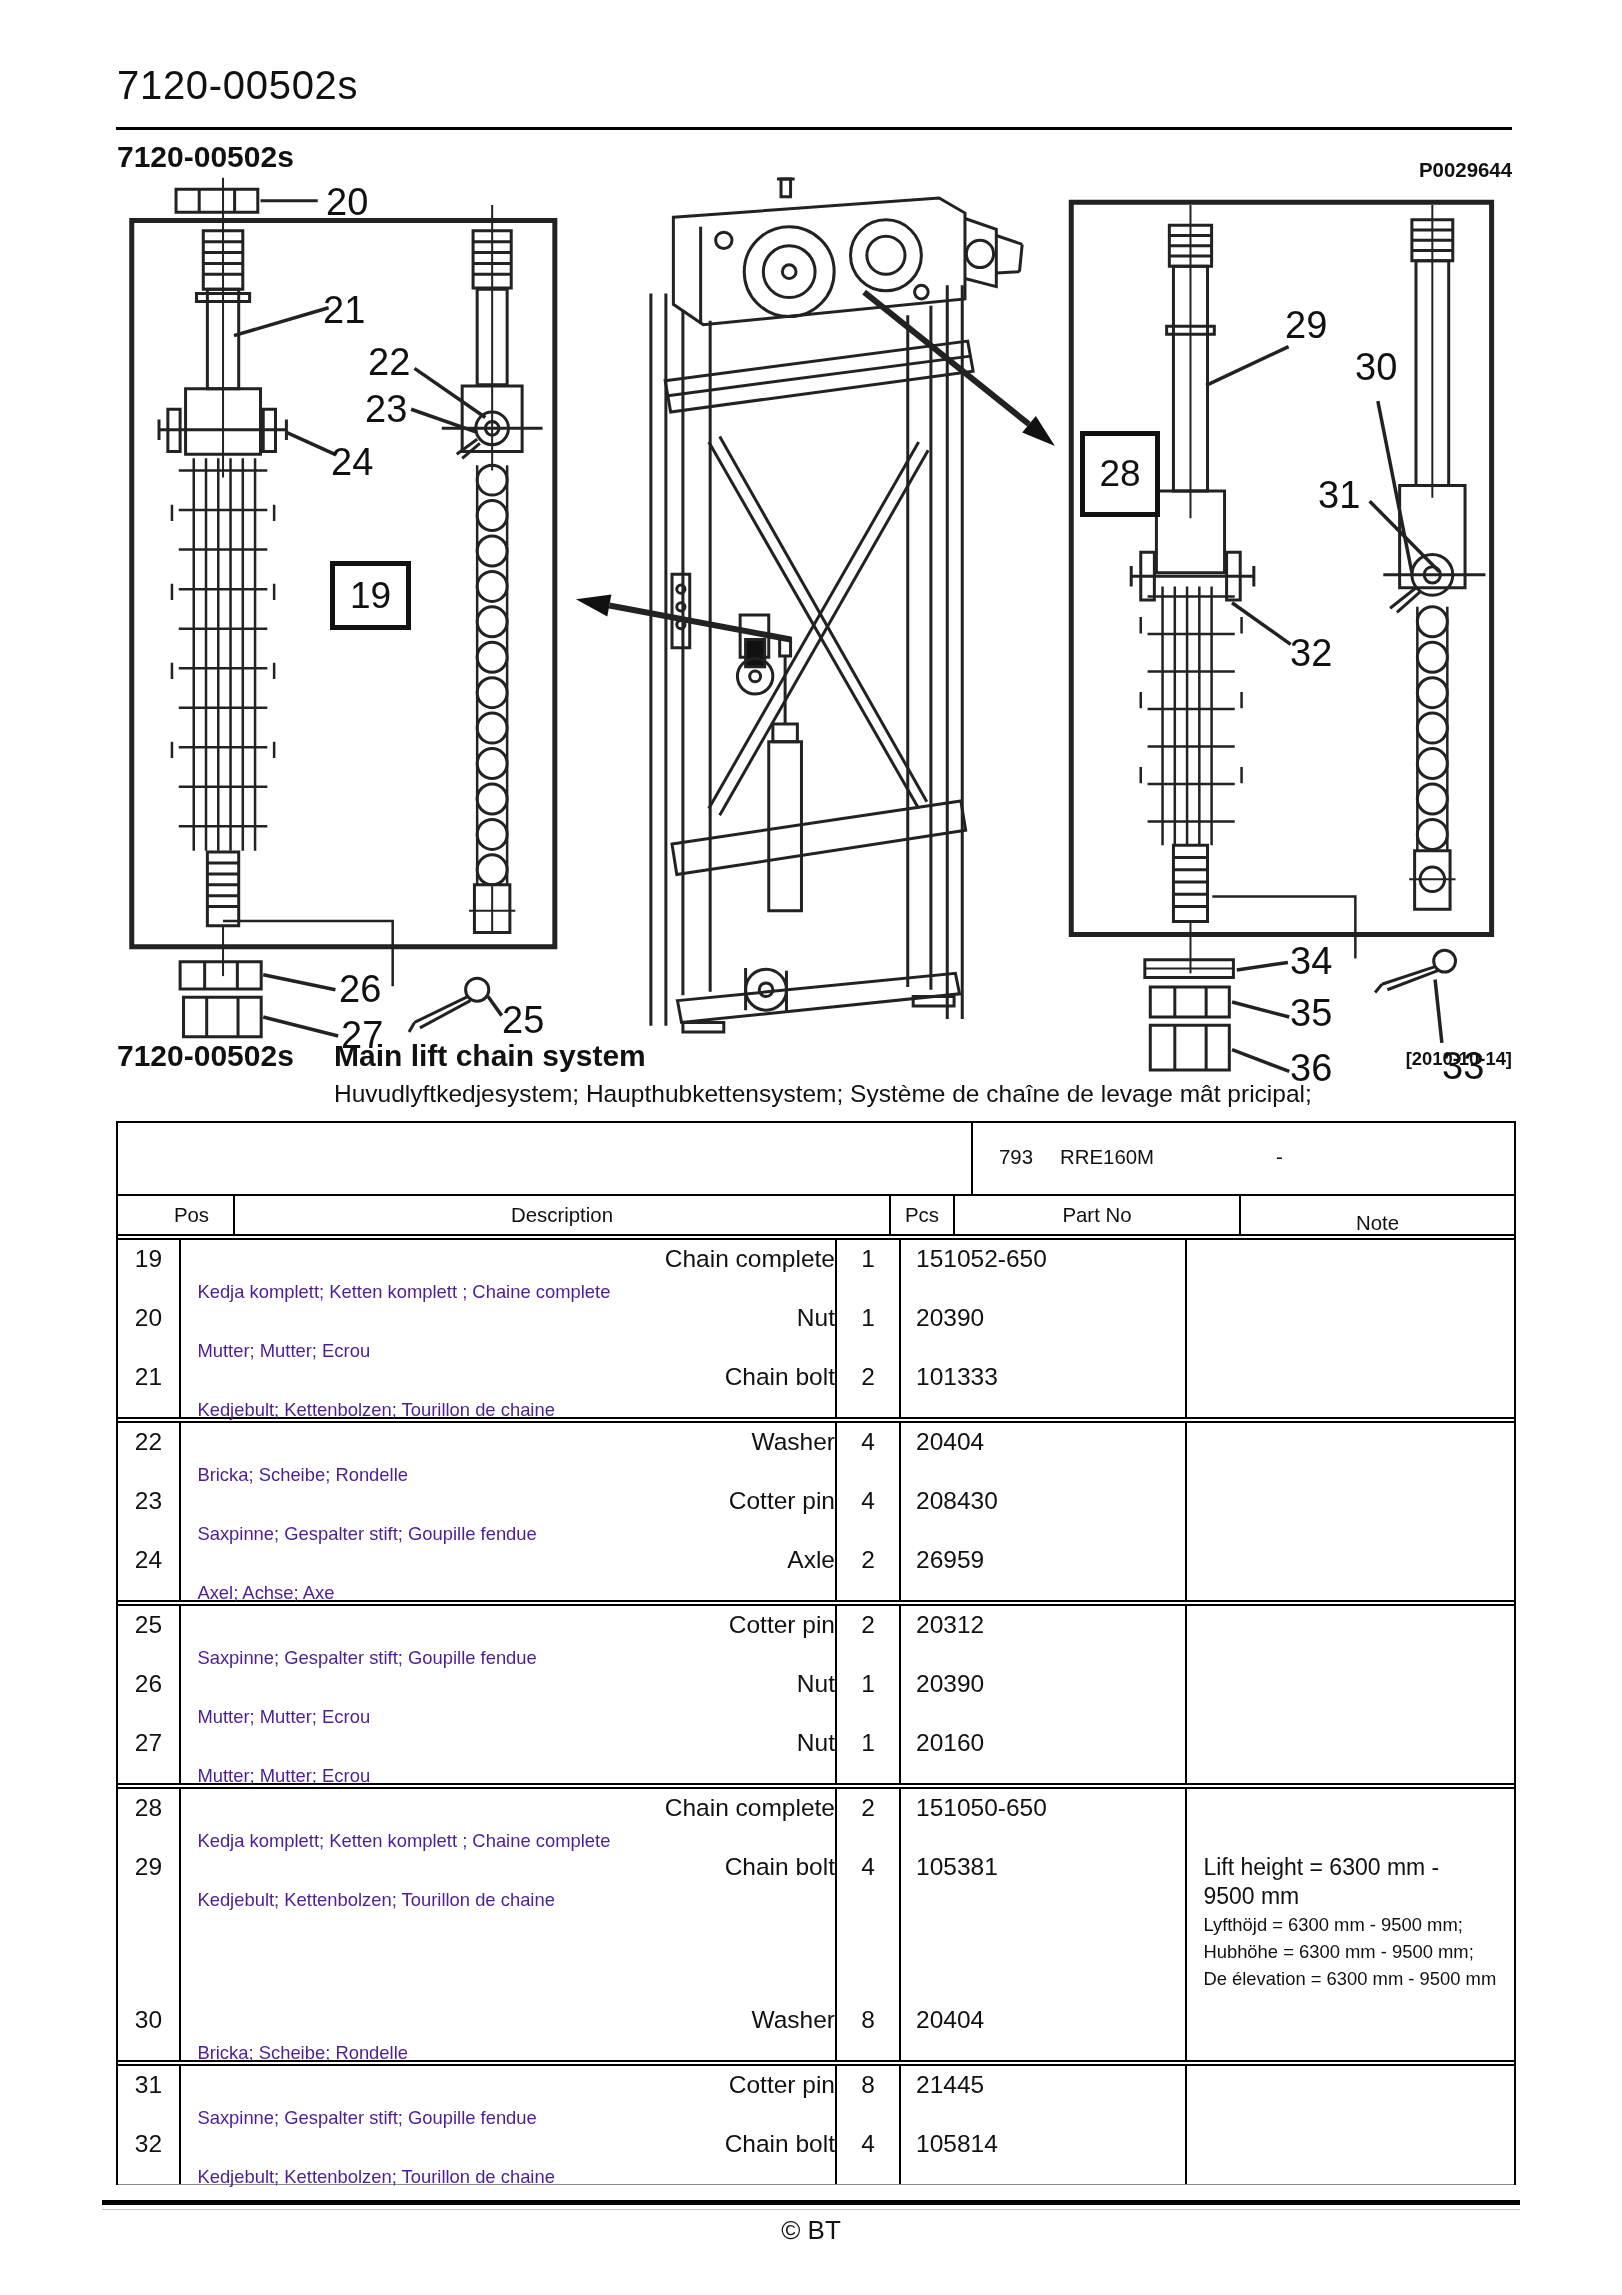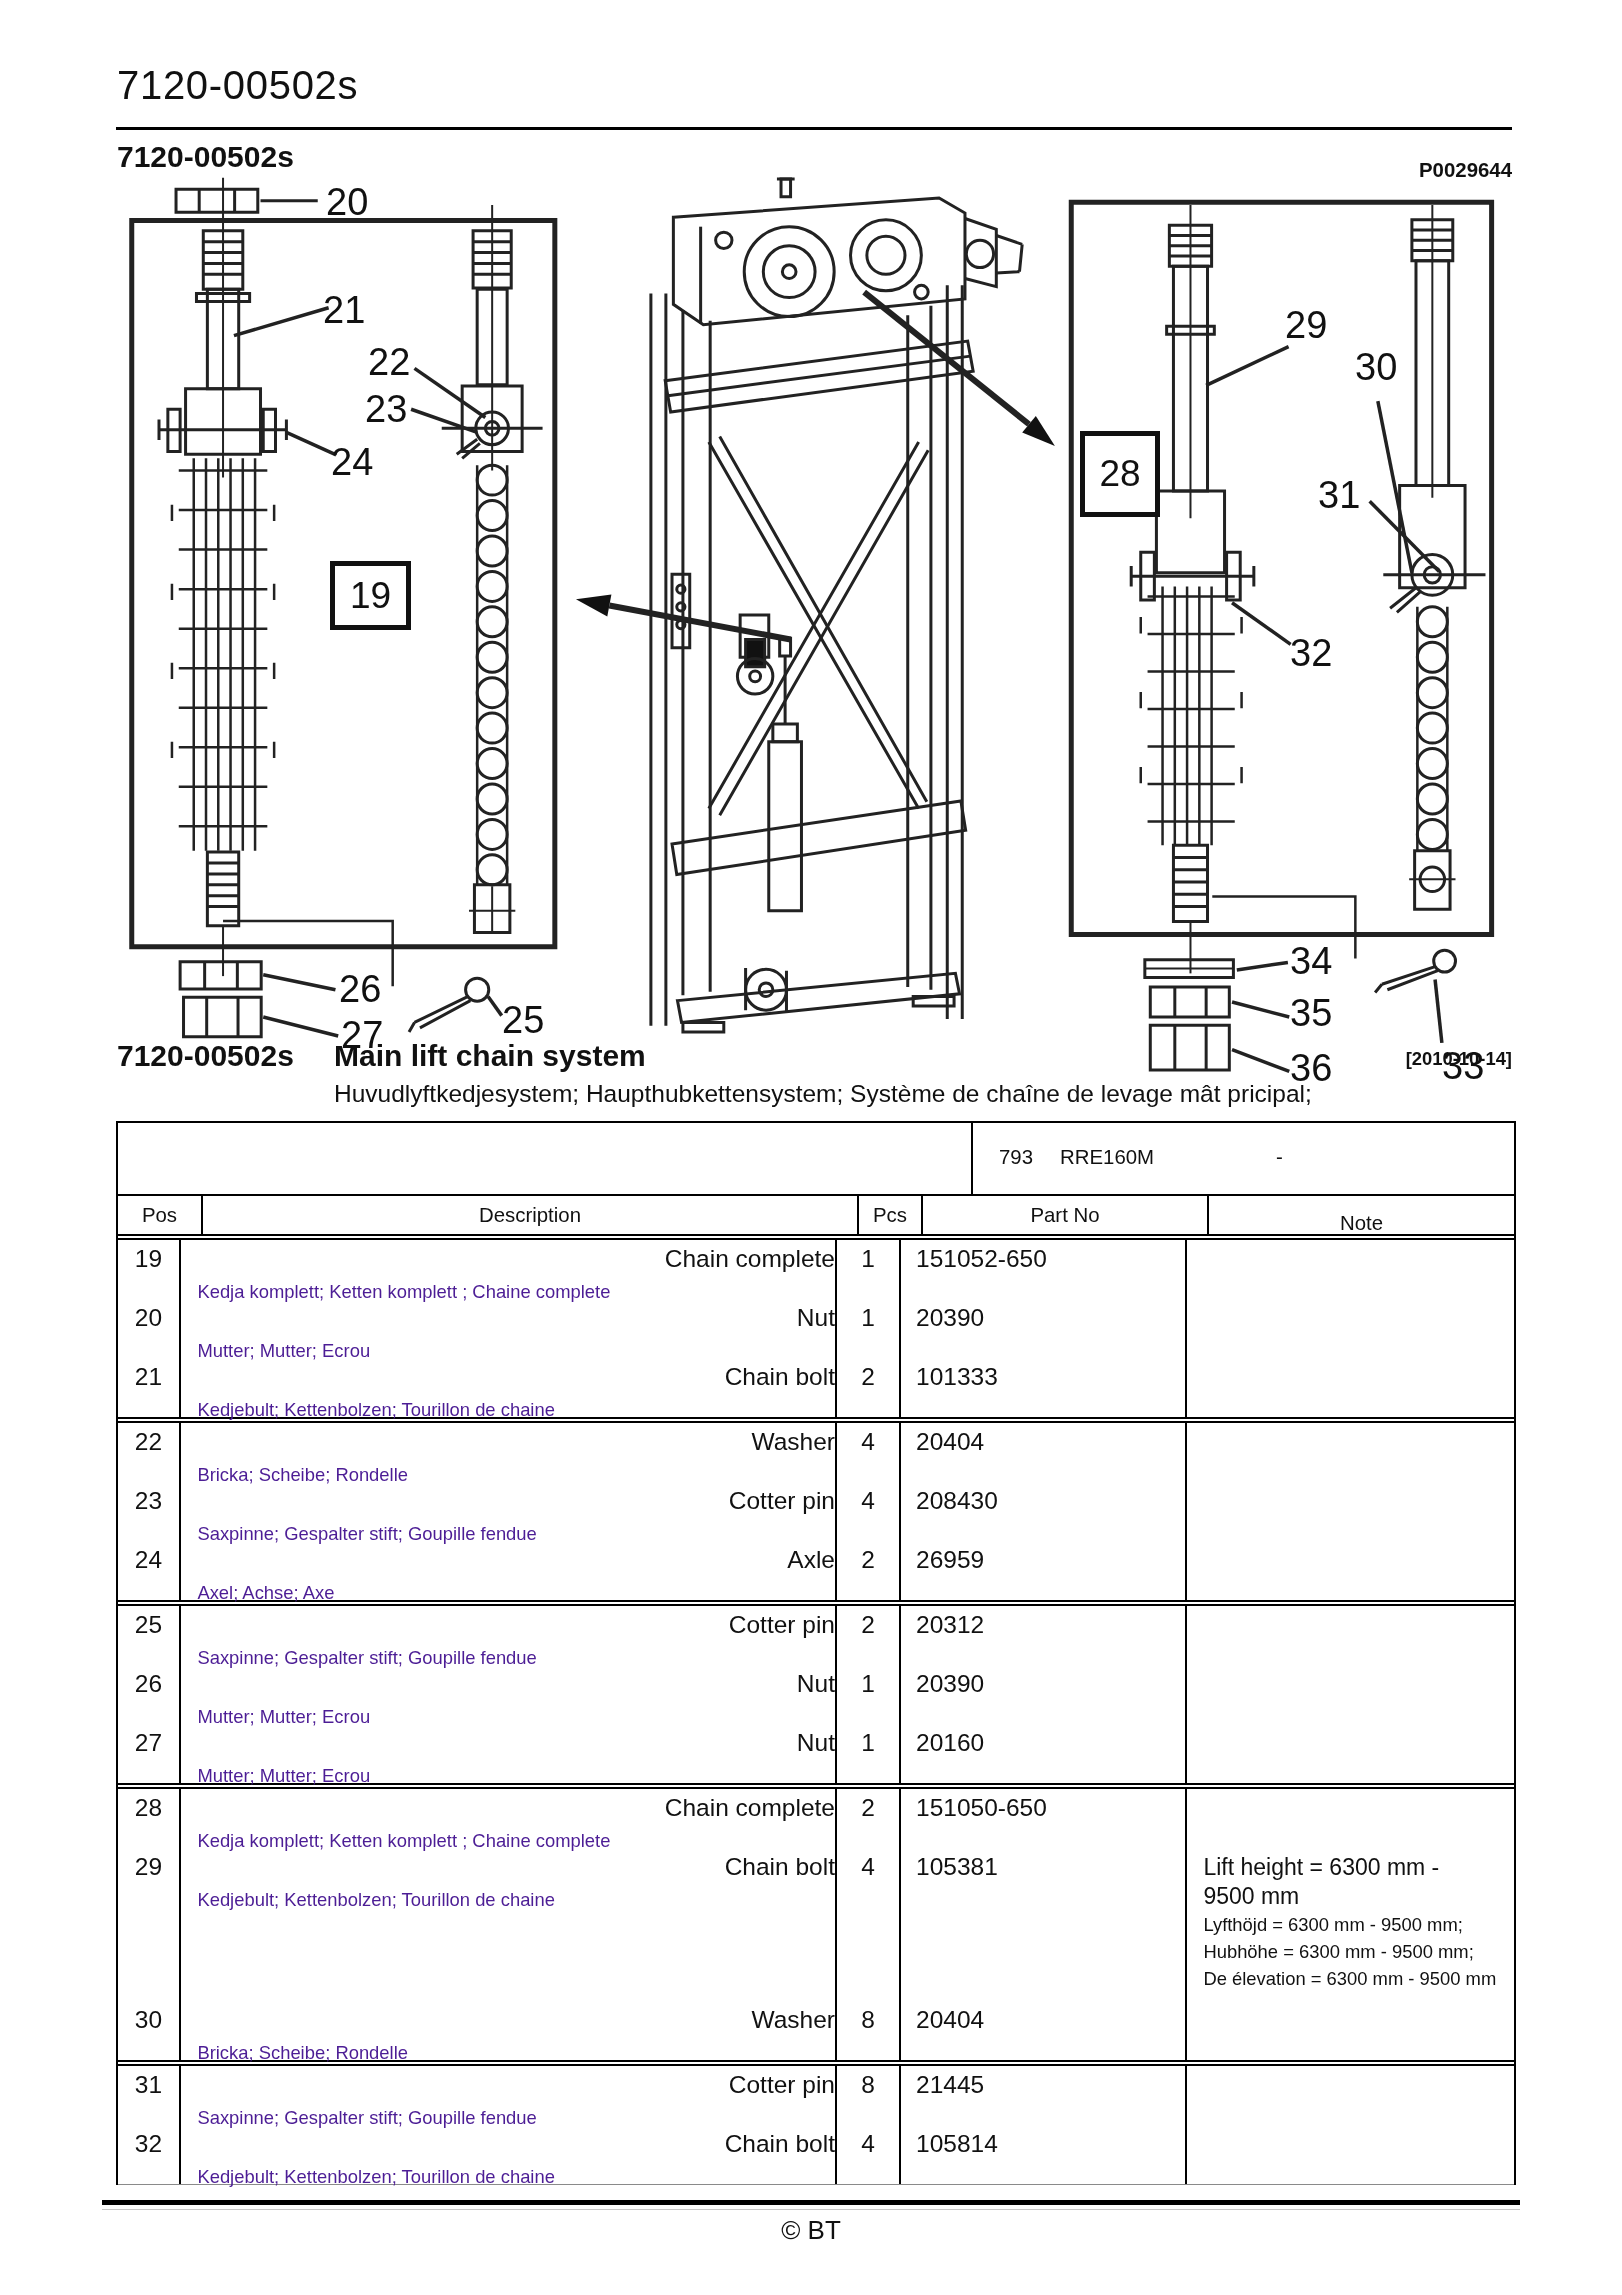--- a/index.html
+++ b/index.html
@@ -30,21 +30,21 @@
   
   #parts-table{left:116px;top:1121px;width:1396px;border:2px solid #000;border-bottom:none;background:#fff;}
   #band{display:flex;height:71px;border-bottom:2.7px solid #000;position:relative;padding-left:25px;}
   #band-left{width:828px;border-right:2px solid #000;}
   #band-right{flex:1;position:relative;font-size:20.4px;}
   #band-code{position:absolute;left:26px;top:23px;}
   #band-model{position:absolute;left:87px;top:23px;}
   #band-serial{position:absolute;left:303px;top:23px;}
   #thead{display:flex;height:38px;border-bottom:6.1px double #000;font-size:20.4px;}
   #thead .hc{display:flex;align-items:center;justify-content:center;}
-  .cw-pos{width:85px;border-right:2px solid #000;box-sizing:border-box;}
+  .cw-pos{width:85px;border-right:2px solid #000;box-sizing:border-box;margin-left:32px;}
   .cw-desc{width:656px;border-right:2px solid #000;box-sizing:border-box;}
   .cw-pcs{width:64px;border-right:2px solid #000;box-sizing:border-box;}
   .cw-pno{width:286px;border-right:2px solid #000;box-sizing:border-box;}
   .cw-note{flex:1;box-sizing:border-box;margin-top:16px;}
   .trow{display:flex;height:59px;}
   .trow.tall{height:153px;}
   .trow.last{border-bottom:1.4px solid #8a8a8a;}
   .cell{padding-top:4.8px;box-sizing:border-box;overflow:visible;}
   .cell.pos{width:63px;border-right:2px solid #000;text-align:center;font-size:24.5px;}
   .cell.desc{width:656px;border-right:2px solid #000;padding-left:16.4px;}

